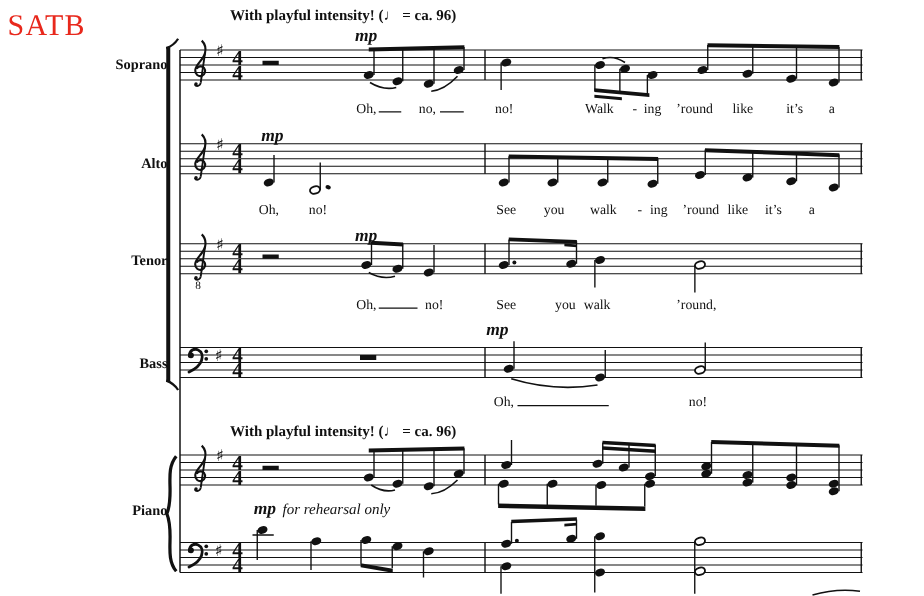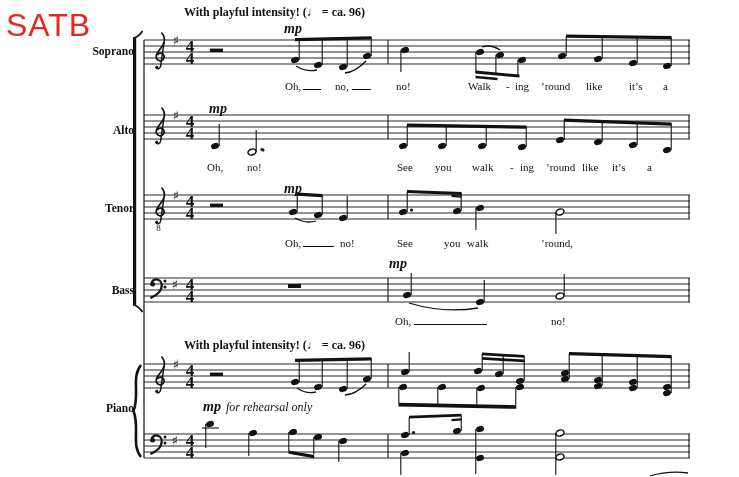--- a/index.html
+++ b/index.html
@@ -1,19 +1,19 @@
 <!DOCTYPE html>
 <html><head>
 <meta charset="utf-8">
 <style>
   html,body{margin:0;padding:0;background:#fff;}
   #page{position:relative;width:739px;height:477px;background:#fff;overflow:hidden;
         font-family:"Liberation Serif","DejaVu Serif",serif;}
-  #satb{position:absolute;left:6px;top:9px;font-family:Liberation Sans, sans-serif;
-        font-size:32px;letter-spacing:1px;line-height:1;}
+  #satb{position:absolute;left:6px;top:9px;font-family:Liberation Serif, serif;
+        font-size:24px;letter-spacing:1px;line-height:1;}
   svg text{fill:#111;}
   .tempo{font:bold 12px "Liberation Serif","DejaVu Sans",serif;}
   .plabel{font:bold 11.5px "Liberation Serif",serif;}
   .lyric{font:11px "Liberation Serif",serif;}
   .dyn{font:italic bold 14px "Liberation Serif",serif;}
   .reh{font:italic 12px "Liberation Serif",serif;}
   .ts{font:bold 17px "Liberation Serif",serif;}
   .ks{font:13px "DejaVu Sans",sans-serif;}
   .oct{font:9px "Liberation Serif",serif;}
 </style>

